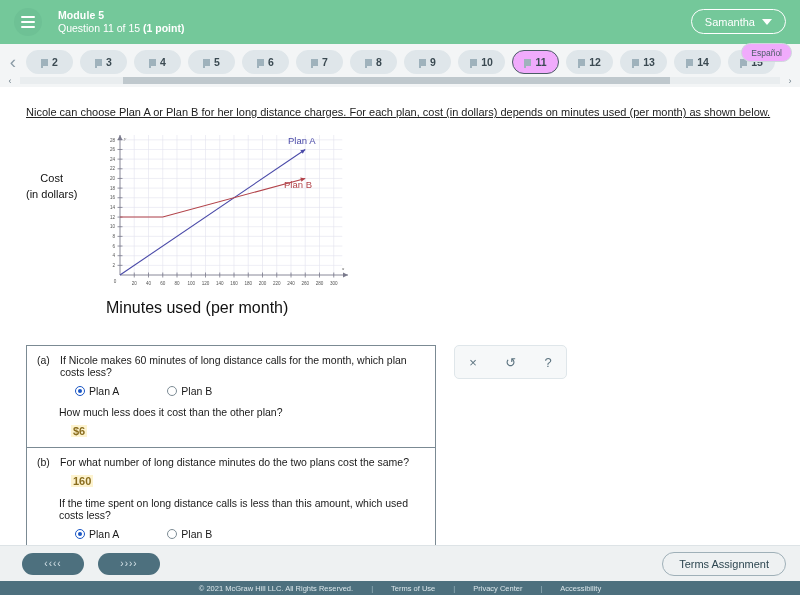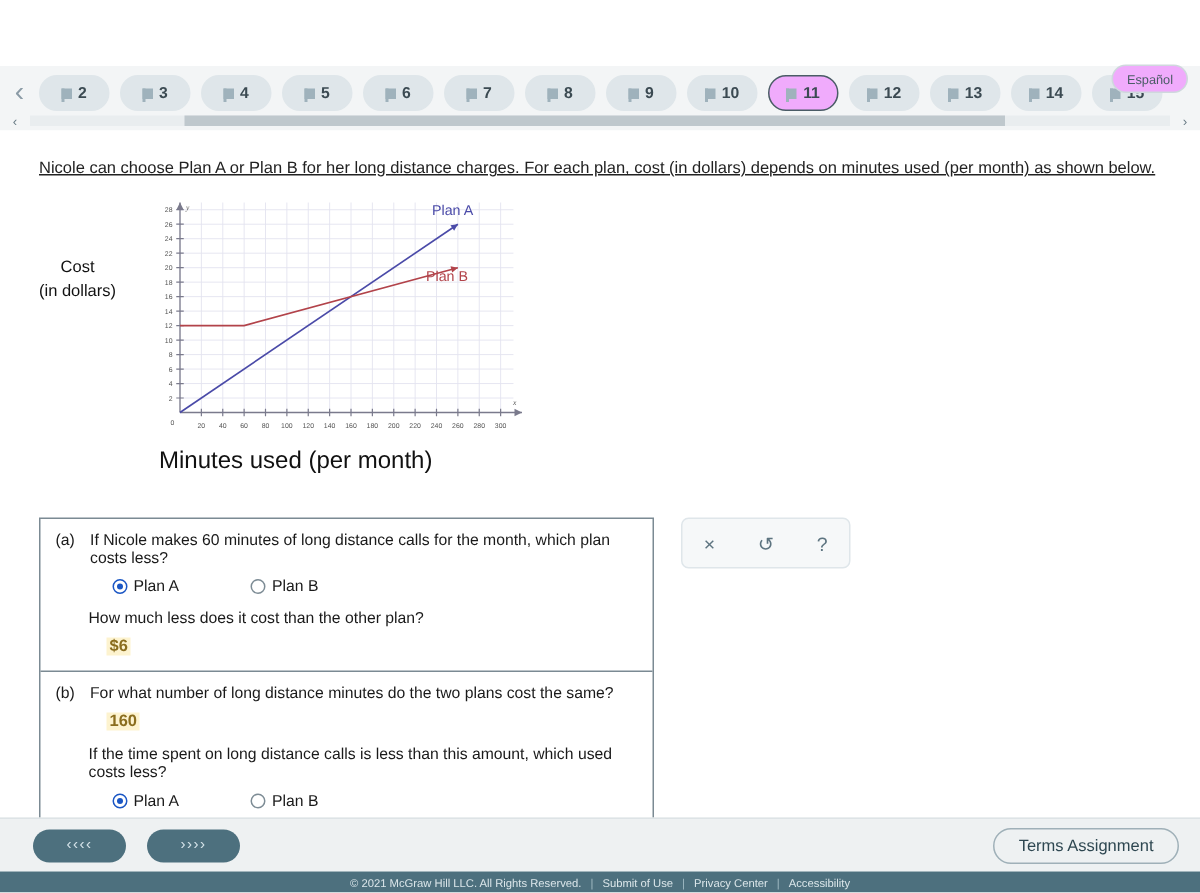--- a/index.html
+++ b/index.html
@@ -134,30 +134,45 @@
   .navbtn.prev { width:62px; margin-left:22px; }
   .navbtn.next { width:62px; margin-left:14px; }
   .submit-btn {
     position:absolute; right:14px; height:24px; padding:0 16px;
     border:1px solid #9fb0b8; border-radius:12px; background:#eef1f2;
     color:#2e4751; font-size:11px; display:flex; align-items:center; cursor:pointer;
   }
   .footer {
     position:absolute; left:0; top:581px; width:800px; height:14px;
     background:#4d707e; color:#dbe6ea; font-size:7.5px;
-    display:flex; align-items:center; justify-content:center; gap:6px;
+    display:flex; align-items:center; justify-content:center; gap:18px;
   }
   .footer a { color:#dbe6ea; text-decoration:none; cursor:pointer; }
   .footer .sep { color:#9fb9c2; }
 </style>
 </head>
 <body>
 
 <div id="app">
 
+  <div class="header">
+    <div class="hamburger">
+      <span></span>
+        <span></span>
+        <span></span>
+    </div>
+    <div class="header-titles">
+      <div class="header-module">Module 5</div>
+      <div class="header-question"><span>Question 11 of 15 </span><b>(1 point)</b></div>
+    </div>
+    <div class="user-pill">
+      <span>Samantha</span>
+      <span class="caret-down"></span>
+    </div>
+  </div>
 
   <div class="qnav">
     <div class="qnav-arrow">‹</div>
     <div class="qnav-strip" id="qnav-strip">
         <div class="qpill">
           <span class="flag-icon"></span>
           <span>2</span>
         </div>
         <div class="qpill">
           <span class="flag-icon"></span>
@@ -395,20 +410,20 @@
 
   <div class="bottombar">
     <div class="navbtn prev">‹‹‹‹</div>
     <div class="navbtn next">››››</div>
     <div class="submit-btn">Terms Assignment</div>
   </div>
 
   <div class="footer">
     <span>© 2021 McGraw Hill LLC. All Rights Reserved.</span>
     <span class="sep">|</span>
-    <a>Submit of Use</a>
+    <a>Terms of Use</a>
     <span class="sep">|</span>
     <a>Privacy Center</a>
     <span class="sep">|</span>
     <a>Accessibility</a>
   </div>
 
 </div>
 
 </body></html>

